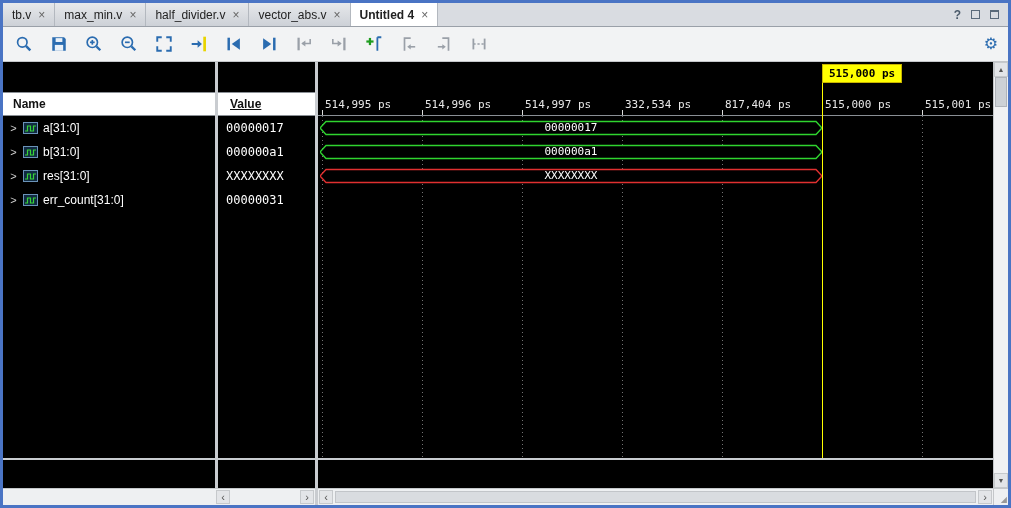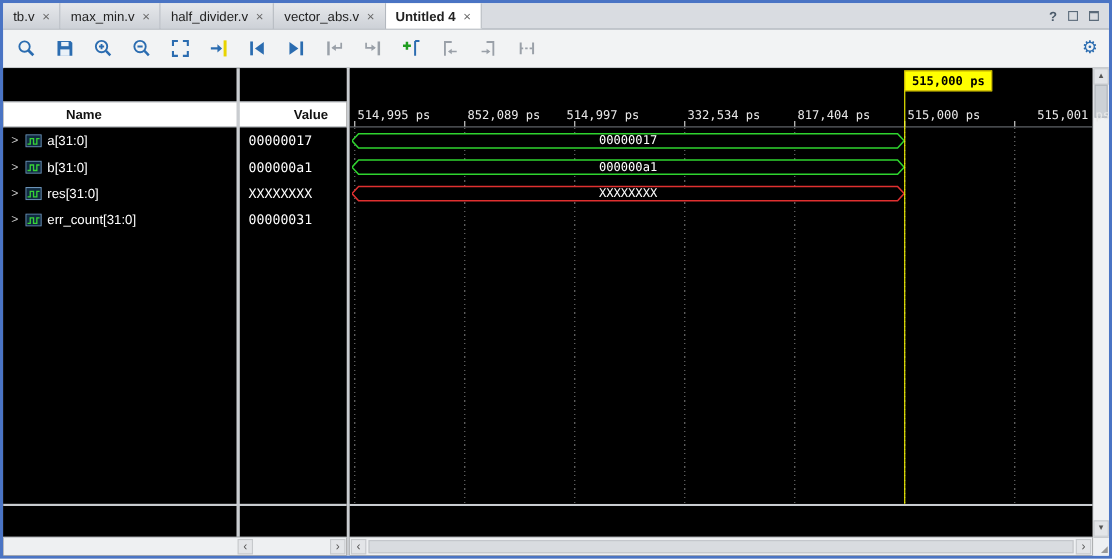--- a/index.html
+++ b/index.html
@@ -24,22 +24,22 @@
   .tbicon{width:22px;height:22px;display:flex;align-items:center;justify-content:center;}
   .gear{margin-left:auto;font-size:16px;color:#2b6cb0;line-height:1;}
 
   
   .content{flex:1;display:flex;min-height:0;}
 
   .left-panel{width:312px;display:flex;flex-direction:column;background:#000;position:relative;min-height:0;}
   .vsplit-inner{position:absolute;left:212px;top:0;bottom:17px;width:3px;background:#c9ccd0;z-index:6;}
   .lp-top{height:30px;background:#000;}
   .lp-header{height:24px;background:#fff;border-top:1px solid #8a8f95;border-bottom:1px solid #8a8f95;display:flex;align-items:center;font-size:12px;font-weight:bold;color:#111;}
-  .lp-header .nh{width:215px;padding-left:10px;margin-left:47px;}
-  .lp-header .vh{padding-left:2px;}
+  .lp-header .nh{width:215px;padding-left:10px;}
+  .lp-header .vh{padding-left:12px;text-decoration:underline;}
   .lp-rows{flex:1;background:#000;overflow:hidden;}
   .lp-row{height:24px;display:flex;align-items:center;color:#fff;font-size:12px;}
   .cell-name{width:215px;display:flex;align-items:center;gap:5px;padding-left:6px;}
   .expander{color:#cfcfcf;font-size:11px;width:9px;text-align:center;}
   .sigicon{display:flex;align-items:center;}
   .cell-value{padding-left:8px;font-family:"DejaVu Sans Mono",monospace;font-size:12px;color:#fff;}
   .lp-divider{height:2px;background:#c9ccd0;}
   .lp-lower{height:28px;background:#000;}
   .hscroll{height:17px;background:#eef0f2;border-top:1px solid #c4c7ca;position:relative;}
   .hbtn{position:absolute;top:1px;width:14px;height:14px;display:flex;align-items:center;justify-content:center;
@@ -280,31 +280,31 @@
     <div class="vsplit2"></div>
 
     <div class="wave-panel">
       <div class="wp-top">
         <span class="cursor-label">515,000 ps</span>
       </div>
       <div class="wp-ruler" id="wave-ruler">
           <span class="tick-mark" style="left: 4px;"></span>
           <span class="tick-label" style="left: 7px;">514,995 ps</span>
           <span class="tick-mark" style="left: 104px;"></span>
-          <span class="tick-label" style="left: 107px;">852,089 ps</span>
+          <span class="tick-label" style="left: 107px;">514,996 ps</span>
           <span class="tick-mark" style="left: 204px;"></span>
-          <span class="tick-label" style="left: 197px;">514,997 ps</span>
+          <span class="tick-label" style="left: 207px;">514,997 ps</span>
           <span class="tick-mark" style="left: 304px;"></span>
           <span class="tick-label" style="left: 307px;">332,534 ps</span>
           <span class="tick-mark" style="left: 404px;"></span>
           <span class="tick-label" style="left: 407px;">817,404 ps</span>
           <span class="tick-mark" style="left: 504px;"></span>
           <span class="tick-label" style="left: 507px;">515,000 ps</span>
           <span class="tick-mark" style="left: 604px;"></span>
-          <span class="tick-label" style="left: 625px;">515,001 ps</span>
+          <span class="tick-label" style="left: 607px;">515,001 ps</span>
         </div>
       <div class="wp-body" id="wave-body">
           <div class="gridline" style="left: 4px;"></div>
           <div class="gridline" style="left: 104px;"></div>
           <div class="gridline" style="left: 204px;"></div>
           <div class="gridline" style="left: 304px;"></div>
           <div class="gridline" style="left: 404px;"></div>
           <div class="gridline" style="left: 504px;"></div>
           <div class="gridline" style="left: 604px;"></div>
           <div class="wave-row" style="top: 0px;">

